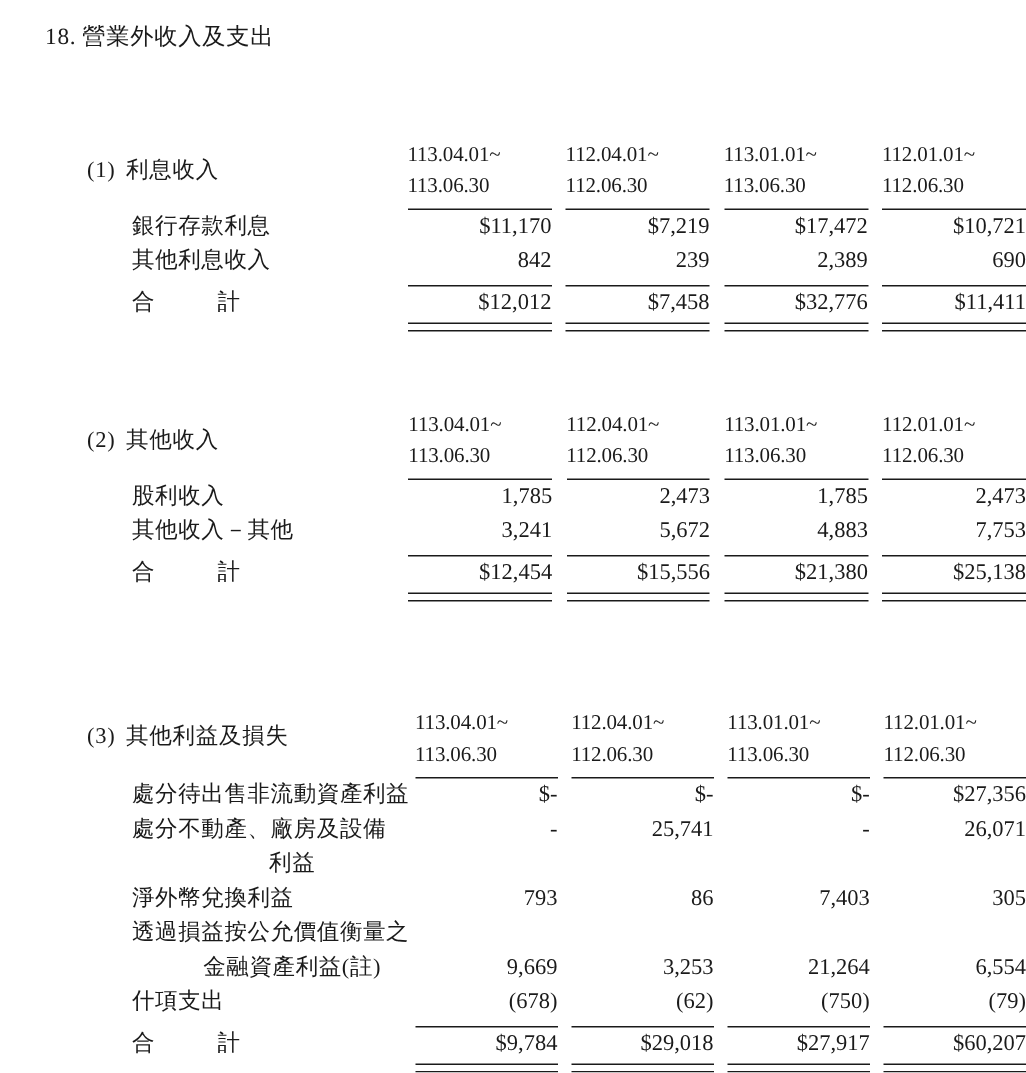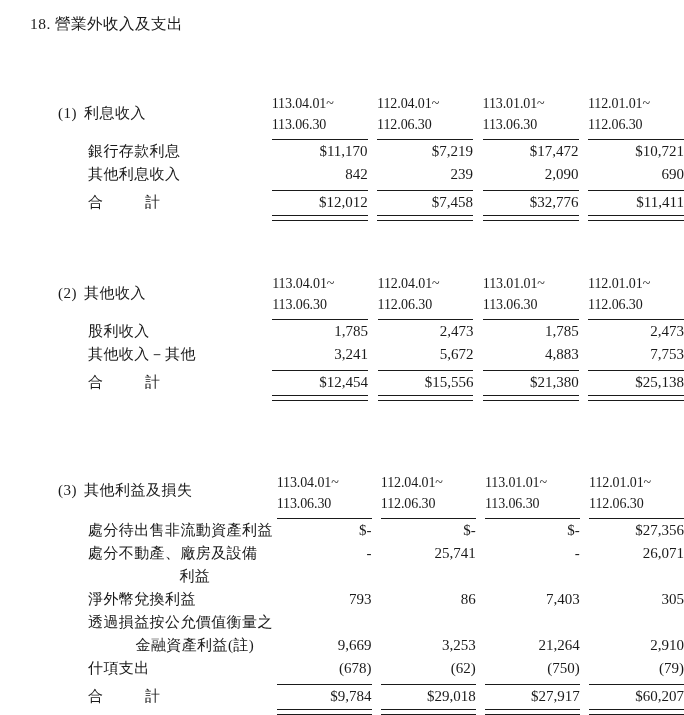--- a/index.html
+++ b/index.html
@@ -185,21 +185,21 @@
         <td class="amt">$17,472</td>
         <td class="sp-cell"></td>
         <td class="amt">$10,721</td>
       </tr>
       <tr>
         <td class="lbl">其他利息收入</td>
         <td class="amt">842</td>
         <td class="sp-cell"></td>
         <td class="amt">239</td>
         <td class="sp-cell"></td>
-        <td class="amt">2,090</td>
+        <td class="amt">2,389</td>
         <td class="sp-cell"></td>
         <td class="amt">690</td>
       </tr>
       <tr class="rule-row">
         <td></td>
         <td>
             <i class="bar"></i>
           </td>
         <td></td>
         <td>
@@ -476,21 +476,21 @@
         <td class="amt"></td>
       </tr>
       <tr>
         <td class="lbl indent">金融資產利益(註)</td>
         <td class="amt">9,669</td>
         <td class="sp-cell"></td>
         <td class="amt">3,253</td>
         <td class="sp-cell"></td>
         <td class="amt">21,264</td>
         <td class="sp-cell"></td>
-        <td class="amt">2,910</td>
+        <td class="amt">6,554</td>
       </tr>
       <tr>
         <td class="lbl">什項支出</td>
         <td class="amt">(678)</td>
         <td class="sp-cell"></td>
         <td class="amt">(62)</td>
         <td class="sp-cell"></td>
         <td class="amt">(750)</td>
         <td class="sp-cell"></td>
         <td class="amt">(79)</td>

